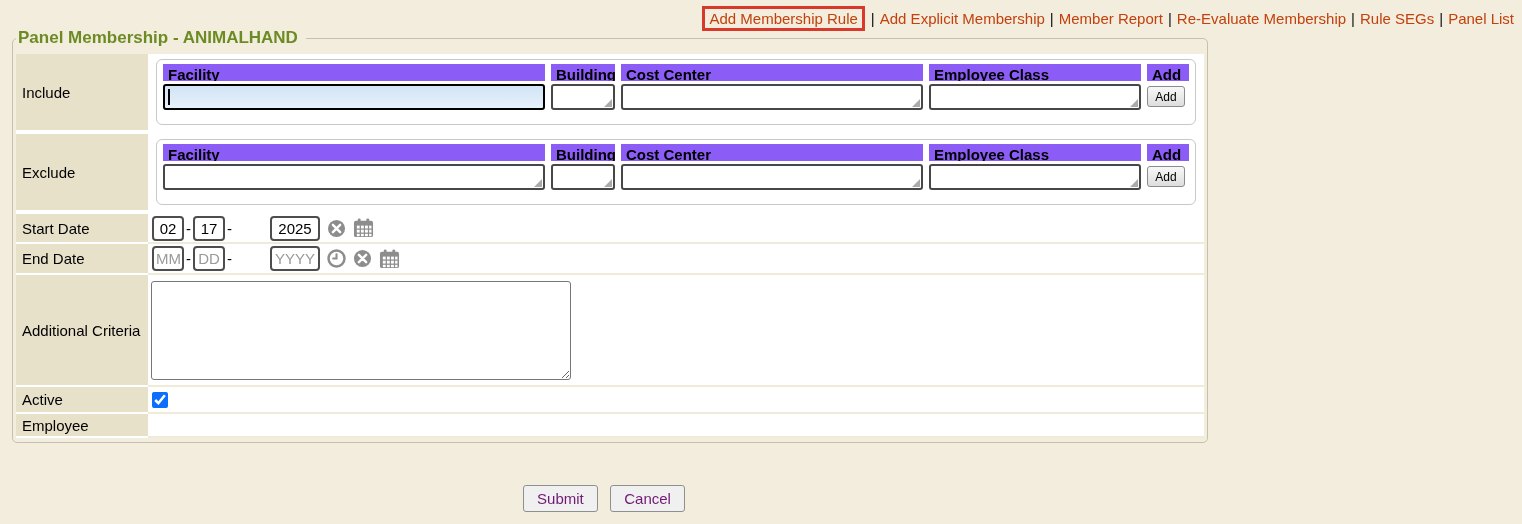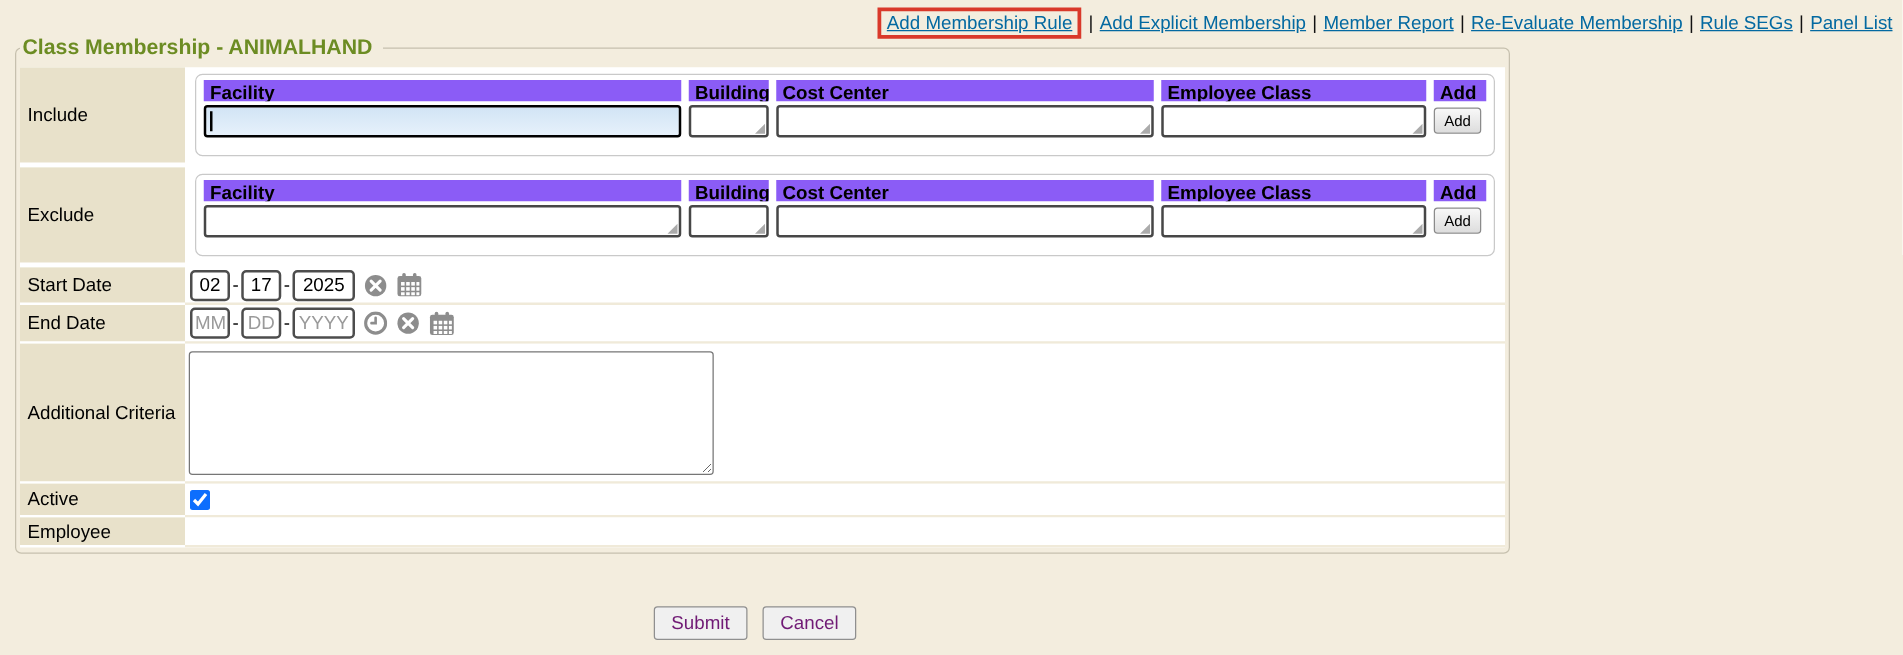--- a/index.html
+++ b/index.html
@@ -9,21 +9,21 @@
     background: #f3edde;
     font-family: "Liberation Sans", sans-serif;
     color: #000;
   }
 
   
   .topnav {
     position: absolute; top: 6px; right: 8px;
     font-size: 15px; white-space: nowrap;
   }
-  .topnav a { color: #0369a1; text-decoration: underline; cursor: pointer; }
+  .topnav a { color: #c2410c; cursor: pointer; }
   .nav-sep { margin: 0 5px; color: #111; }
   .highlight-box {
     display: inline-block;
     border: 3px solid #d9392a;
     padding: 1px 4px;
     margin-right: 1px;
   }
 
   
   fieldset.main {
@@ -108,21 +108,21 @@
   }
 
   
   .date-line { display: flex; align-items: center; height: 100%; padding-left: 4px; }
   .date-input {
     height: 25px; border: 2px solid #4d4d4d; border-radius: 4px;
     font-size: 15px; text-align: center; padding: 0 2px;
     font-family: "Liberation Sans", sans-serif; color: #000; outline: none;
   }
   .date-input::placeholder { color: #9a9a9a; opacity: 1; }
-  .w-mm { width: 32px; } .w-dd { width: 32px; } .w-yyyy { width: 50px; }
+  .w-mm { width: 32px; } .w-dd { width: 32px; } .w-yyyy { width: 50px; margin-left: 36px; }
   .date-dash { margin: 0 2px; font-size: 15px; }
   .date-icon { margin-left: 7px; display: inline-flex; cursor: pointer; }
   .date-icon svg { display: block; }
 
   
   .criteria-textarea {
     margin: 6px 0 0 3px; width: 420px; height: 99px;
     border: 1px solid #767676; border-radius: 3px;
     resize: both; font-family: "Liberation Sans", sans-serif; font-size: 14px;
     outline: none;
@@ -146,21 +146,21 @@
   .form-btn + .form-btn { margin-left: 8px; }
 </style>
 </head>
 <body>
 
 <div class="topnav">
   <span class="highlight-box"><a>Add Membership Rule</a></span><span class="nav-sep">|</span><a>Add Explicit Membership</a><span class="nav-sep">|</span><a>Member Report</a><span class="nav-sep">|</span><a>Re-Evaluate Membership</a><span class="nav-sep">|</span><a>Rule SEGs</a><span class="nav-sep">|</span><a>Panel List</a>
 </div>
 
 <fieldset class="main">
-  <legend>Class Membership - ANIMALHAND</legend>
+  <legend>Panel Membership - ANIMALHAND</legend>
 
   <div class="form-table">
 
     <div class="row row-include">
       <div class="cell-label">Include</div>
       <div class="cell-content">
         <div class="rule-panel">
           <div class="rule-cols">
             <div class="col-facility">
               <div class="rule-header">Facility</div>

